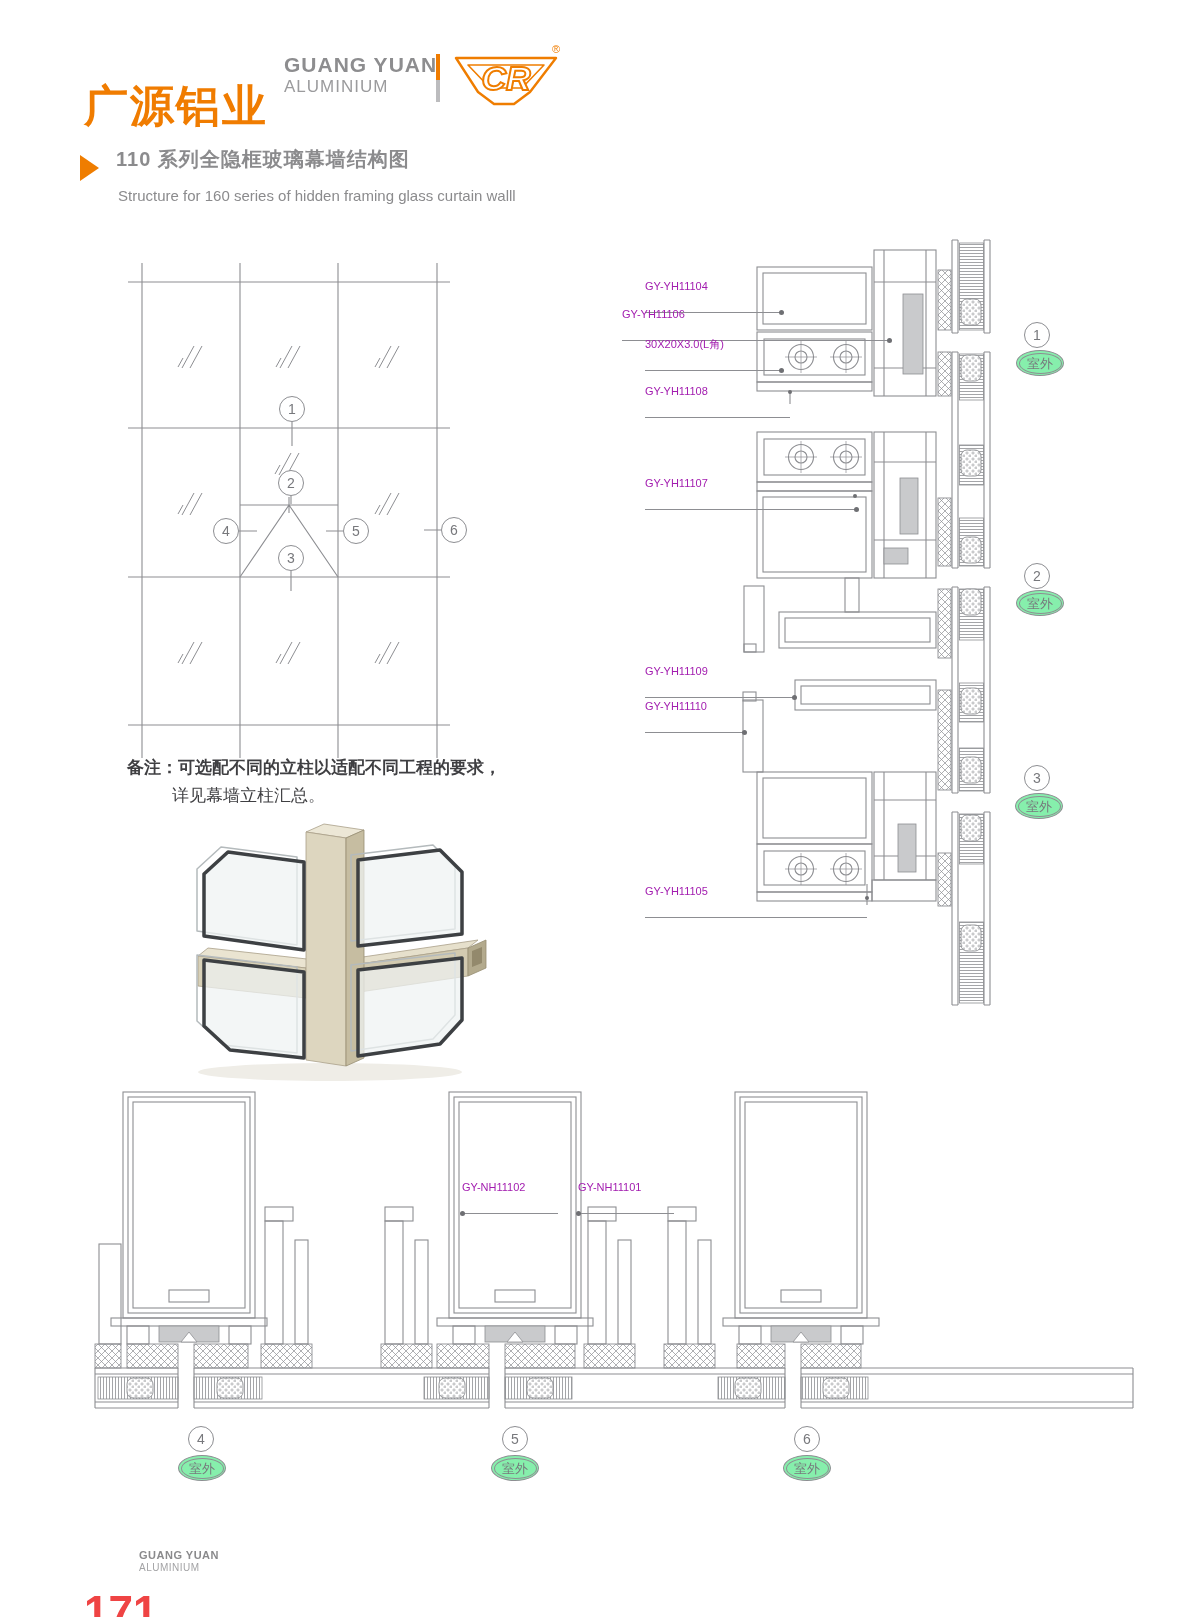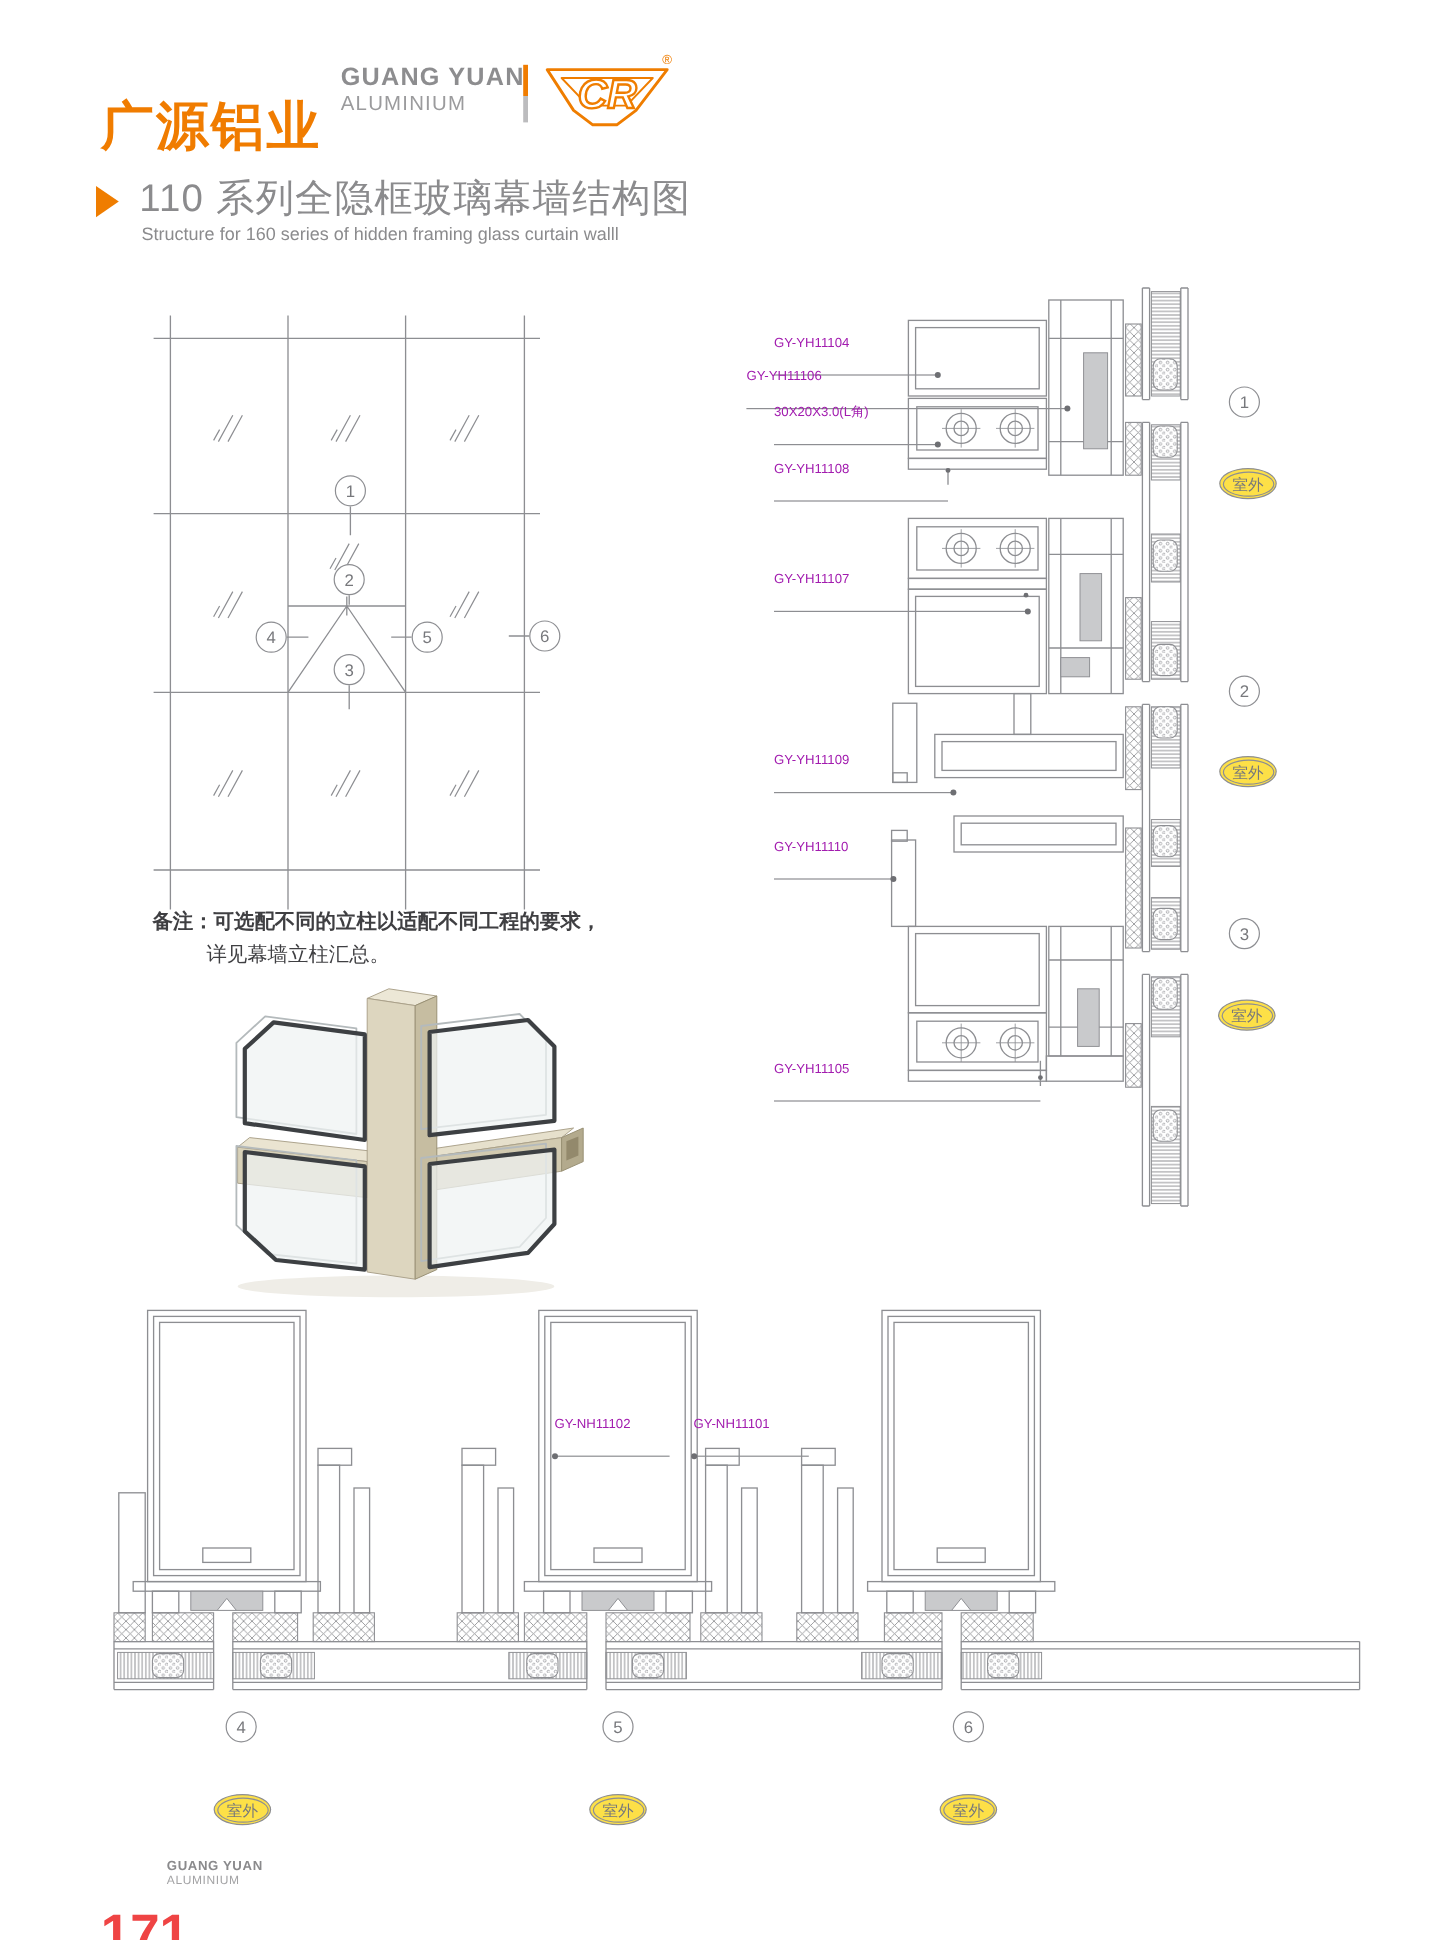--- a/index.html
+++ b/index.html
@@ -6,34 +6,34 @@
   #page{position:relative;width:1200px;height:1617px;background:#ffffff;overflow:hidden;
         font-family:"Liberation Sans","DejaVu Sans",sans-serif;}
   .abs{position:absolute;}
   
   .logo-cn{position:absolute;left:84px;top:44px;font-size:44px;font-weight:bold;color:#f07c00;letter-spacing:2px;line-height:1;margin-top:40px;}
   .logo-en1{position:absolute;left:284px;top:54px;font-size:21px;font-weight:bold;color:#8d8d8f;letter-spacing:1px;line-height:1;}
   .logo-en2{position:absolute;left:284px;top:78px;font-size:17px;color:#9b9b9d;letter-spacing:1px;line-height:1;}
   .logo-div{position:absolute;left:436px;top:54px;width:4px;height:48px;background:linear-gradient(#f07c00 0 55%,#bcbcbe 55% 100%);}
   
   .title-tri{position:absolute;left:80px;top:155px;width:0;height:0;border-left:19px solid #ef7d00;border-top:13px solid transparent;border-bottom:13px solid transparent;}
-  .title-cn{position:absolute;left:116px;top:148px;font-size:32px;font-weight:normal;color:#8b8b8d;letter-spacing:1px;line-height:1.1;white-space:nowrap;}
+  .title-cn{position:absolute;left:116px;top:148px;font-size:20px;font-weight:bold;color:#8b8b8d;letter-spacing:1px;line-height:1.1;white-space:nowrap;}
   .title-en{position:absolute;left:118px;top:188px;font-size:15px;color:#8b8b8d;line-height:1.1;white-space:nowrap;}
   
   .note1{position:absolute;left:127px;top:756px;font-size:17px;color:#3f3f42;white-space:nowrap;font-weight:bold;}
   .note2{position:absolute;left:172px;top:784px;font-size:17px;color:#3f3f42;white-space:nowrap;}
   
   .plabel{position:absolute;font-size:11px;line-height:1;color:#a21caf;border-bottom:1.2px solid #8d8e92;padding-bottom:20px;white-space:nowrap;}
   .plabel .dot{position:absolute;right:-2px;bottom:-3px;width:5px;height:5px;border-radius:50%;background:#6e6f73;}
   .plabel .dotl{position:absolute;left:-2px;bottom:-3px;width:5px;height:5px;border-radius:50%;background:#6e6f73;}
   
   .callout{position:absolute;width:24px;height:24px;border:1.3px solid #8d8e92;border-radius:50%;background:#fff;
            font-size:14px;color:#77787c;display:flex;align-items:center;justify-content:center;line-height:1;}
-  .badge{position:absolute;width:46px;height:24px;border:1.1px solid #8d8e92;border-radius:50%;background:#fde047;
-         font-size:13px;color:#77787c;display:flex;align-items:center;justify-content:center;line-height:1;margin-top:40px;}
+  .badge{position:absolute;width:46px;height:24px;border:1.1px solid #8d8e92;border-radius:50%;background:#86efac;
+         font-size:13px;color:#77787c;display:flex;align-items:center;justify-content:center;line-height:1;}
   .badge::before{content:"";position:absolute;inset:1.5px;border:0.9px solid #8d8e92;border-radius:50%;}
   
   .pagenum{position:absolute;left:84px;top:1545px;font-size:44px;font-weight:bold;color:#ef4444;line-height:1;margin-top:45px;}
   .fbrand1{position:absolute;left:139px;top:1550px;font-size:11px;font-weight:bold;color:#8a8a8c;letter-spacing:0.5px;line-height:1;}
   .fbrand2{position:absolute;left:139px;top:1563px;font-size:10px;color:#a3a3a5;letter-spacing:0.5px;line-height:1;}
   .fnote{position:absolute;left:588px;top:1552px;font-size:17px;color:#3f3f42;white-space:nowrap;}
   svg{display:block;}
 </style>
 </head>
 <body>
@@ -331,21 +331,21 @@
   <div class="plabel" style="left:645px;top:281px;width:137px">
     <span>GY-YH11104</span><span class="dot"></span></div>
   <div class="plabel" style="left:622px;top:309px;width:268px">
     <span>GY-YH11106</span><span class="dot"></span></div>
   <div class="plabel" style="left:645px;top:339px;width:137px">
     <span>30X20X3.0(L角)</span><span class="dot"></span></div>
   <div class="plabel" style="left:645px;top:386px;width:145px">
     <span>GY-YH11108</span></div>
   <div class="plabel" style="left:645px;top:478px;width:212px">
     <span>GY-YH11107</span><span class="dot"></span></div>
-  <div class="plabel" style="left:645px;top:629px;width:150px">
+  <div class="plabel" style="left:645px;top:666px;width:150px">
     <span>GY-YH11109</span><span class="dot"></span></div>
   <div class="plabel" style="left:645px;top:701px;width:100px">
     <span>GY-YH11110</span><span class="dot"></span></div>
   <div class="plabel" style="left:645px;top:886px;width:222px">
     <span>GY-YH11105</span></div>
 
   <div class="callout" style="left:1024px;top:322px">1</div>
   <div class="badge" style="left:1016px;top:350px">室外</div>
   <div class="callout" style="left:1024px;top:563px">2</div>
   <div class="badge" style="left:1016px;top:590px">室外</div>

